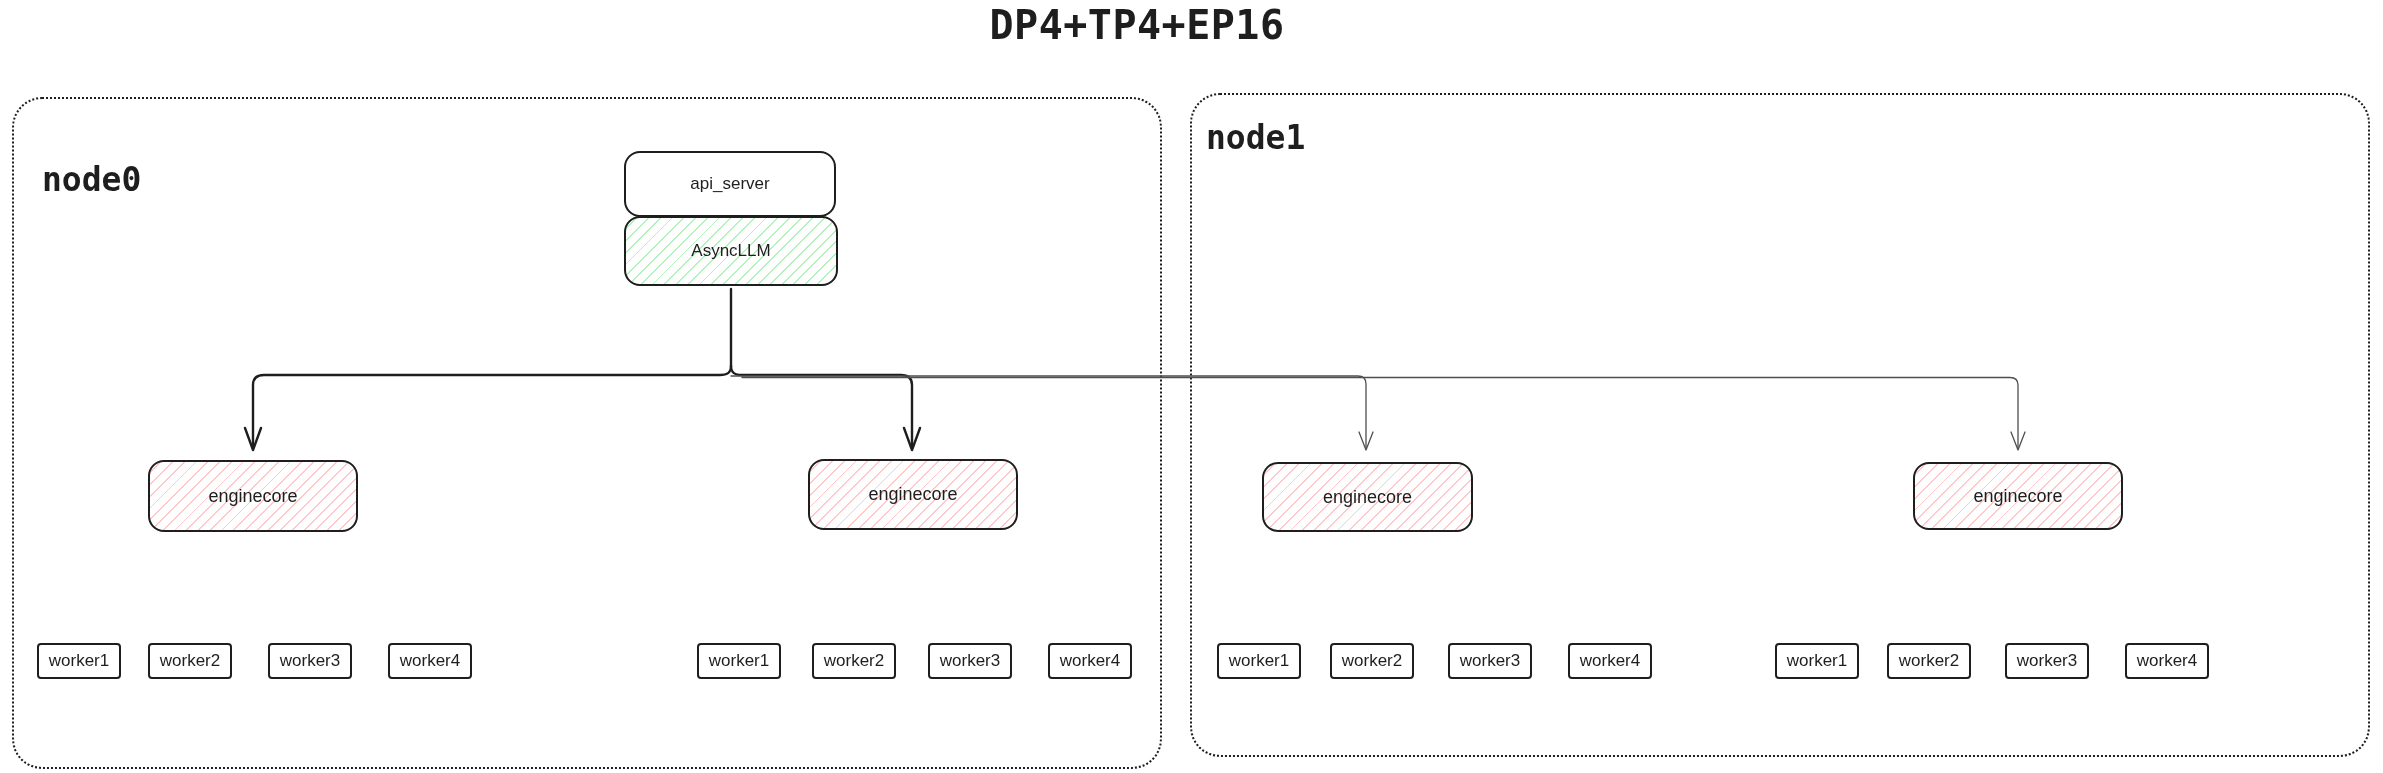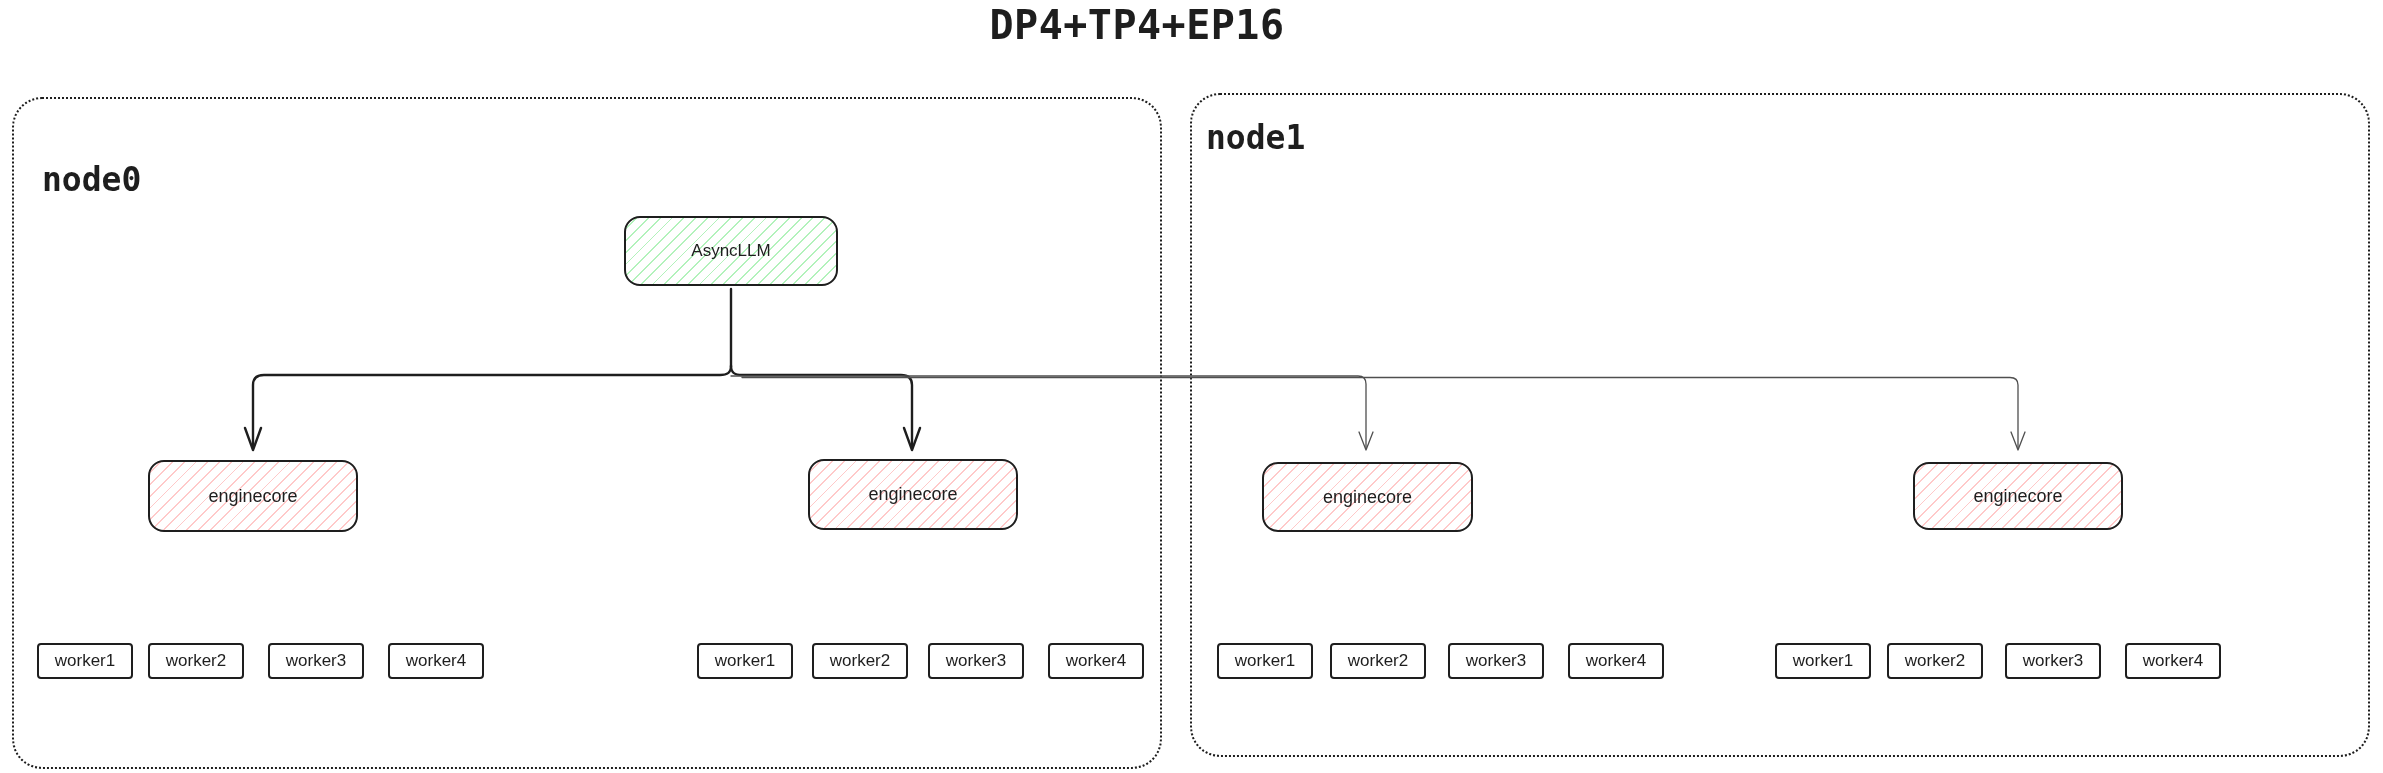--- a/index.html
+++ b/index.html
@@ -29,21 +29,21 @@
   .engine { border-radius:16px; font-size:18px; }
   .hatch-green {
     background-color:#ffffff;
     background-image:repeating-linear-gradient(135deg, transparent 0 7px, var(--asyncllm-hatch,#b2f2bb) 7px 8.3px);
   }
   .hatch-red {
     background-color:#ffffff;
     background-image:repeating-linear-gradient(135deg, transparent 0 7px, var(--enginecore-hatch,#ffc9c9) 7px 8.3px);
   }
   .worker {
-    position:absolute; width:96px; height:36px; top:643px;
+    position:absolute; width:84px; height:36px; top:643px;
     border:2px solid var(--stroke,#1e1e1e); border-radius:4px; background:#ffffff;
     display:flex; align-items:center; justify-content:center; font-size:17px; z-index:3;
     box-sizing:border-box; white-space:nowrap;
   }
   svg.connectors { position:absolute; left:0; top:0; z-index:2; pointer-events:none; }
   .stroke-thick { stroke:var(--stroke,#1e1e1e); stroke-width:2.4; fill:none; stroke-linecap:round; stroke-linejoin:round; }
   .stroke-thin  { stroke:var(--thin-stroke,#4f4f4f); stroke-width:1.3; fill:none; stroke-linecap:round; stroke-linejoin:round; }
   .label-text { pointer-events:none; }
 </style>
 </head>
@@ -64,20 +64,23 @@
     <path class="stroke-thick" d="M 731 366 C 731 373 727 375 720 375 L 264 375 C 257 375 253 378 253 385 L 253 446"></path>
     <path class="stroke-thick" d="M 245 428 L 253 450 L 261 428"></path>
     <path class="stroke-thick" d="M 731 366 C 731 373 735 375 742 375 L 901 375 C 908 375 912 378 912 385 L 912 446"></path>
     <path class="stroke-thick" d="M 904 428 L 912 450 L 920 428"></path>
     <path class="stroke-thin" d="M 731 376 L 1358 376 C 1363 376 1366 379 1366 384 L 1366 448"></path>
     <path class="stroke-thin" d="M 1359 432 L 1366 450 L 1373 432"></path>
     <path class="stroke-thin" d="M 742 377.5 L 2010 377.5 C 2015 377.5 2018 380 2018 385 L 2018 448"></path>
     <path class="stroke-thin" d="M 2011 432 L 2018 450 L 2025 432"></path>
   </svg>
 
+  <div class="shape big" style="left:624px; top:151px; width:212px; height:66px;">
+    <span class="label-text">api_server</span>
+  </div>
   <div class="shape big hatch-green" style="left:624px; top:216px; width:214px; height:70px;">
     <span class="label-text">AsyncLLM</span>
   </div>
 
   <div class="shape engine hatch-red" style="left:148px; top:460px; width:210px; height:72px;">
     <span class="label-text">enginecore</span>
   </div>
   <div class="shape engine hatch-red" style="left:808px; top:459px; width:210px; height:71px;">
     <span class="label-text">enginecore</span>
   </div>

